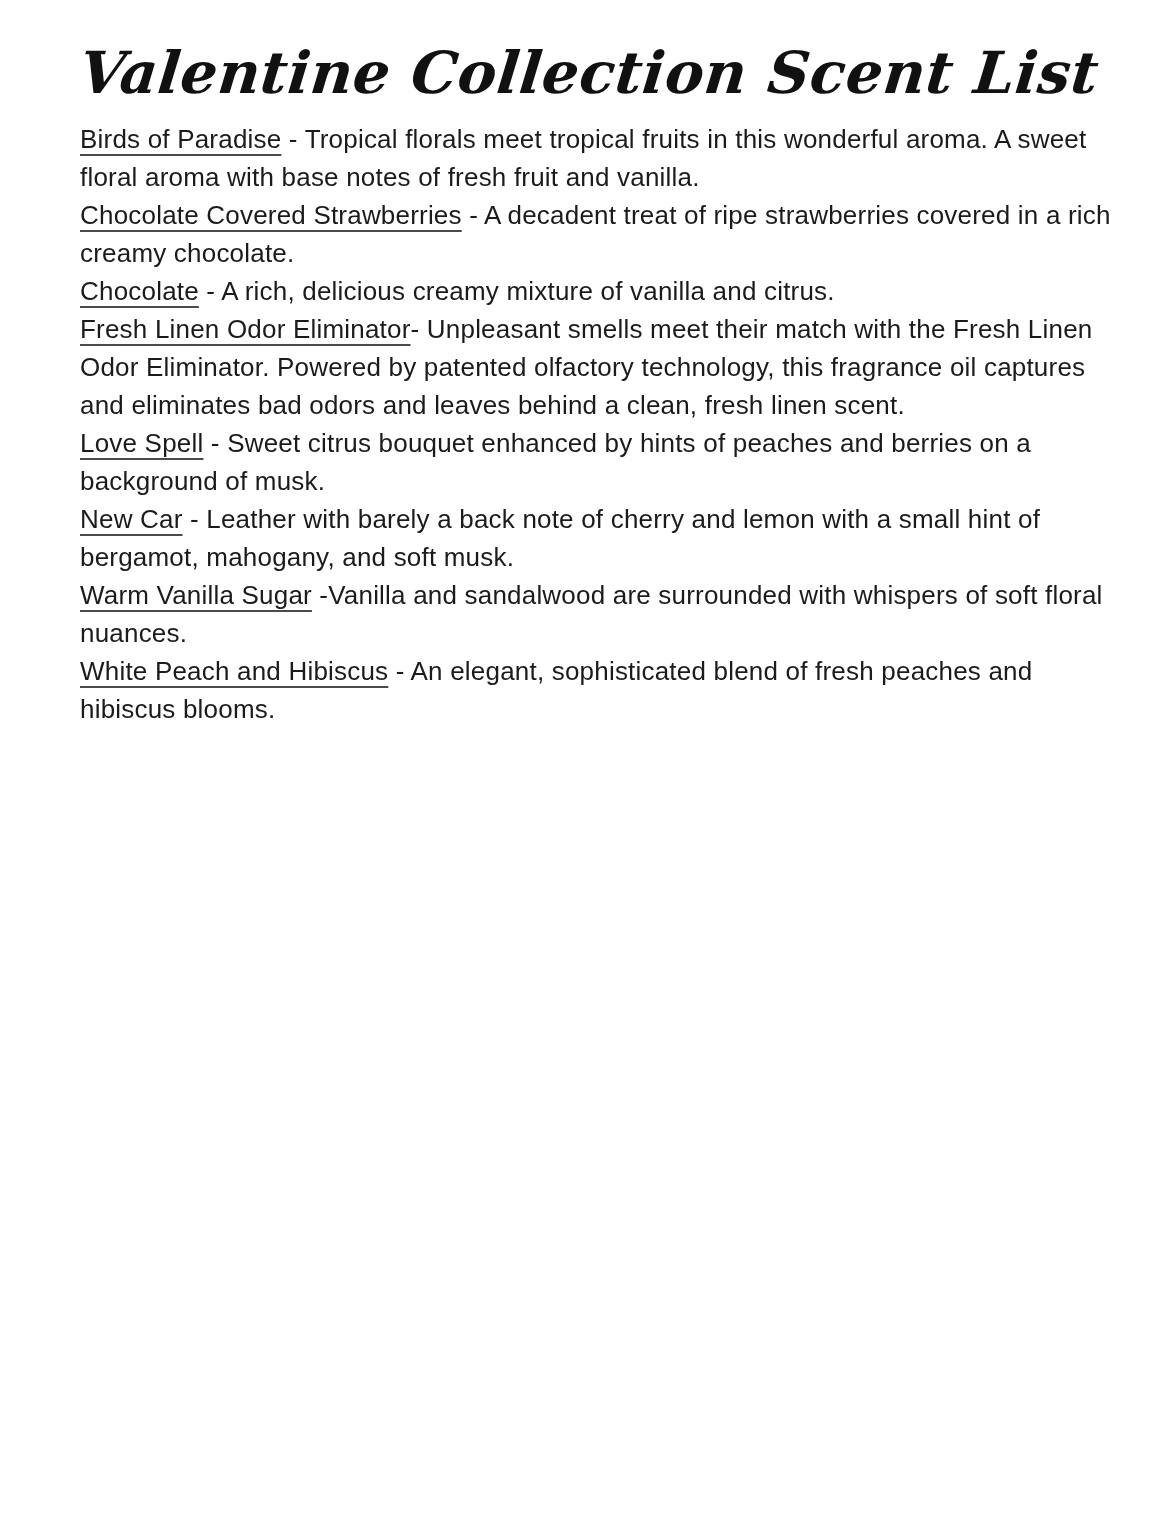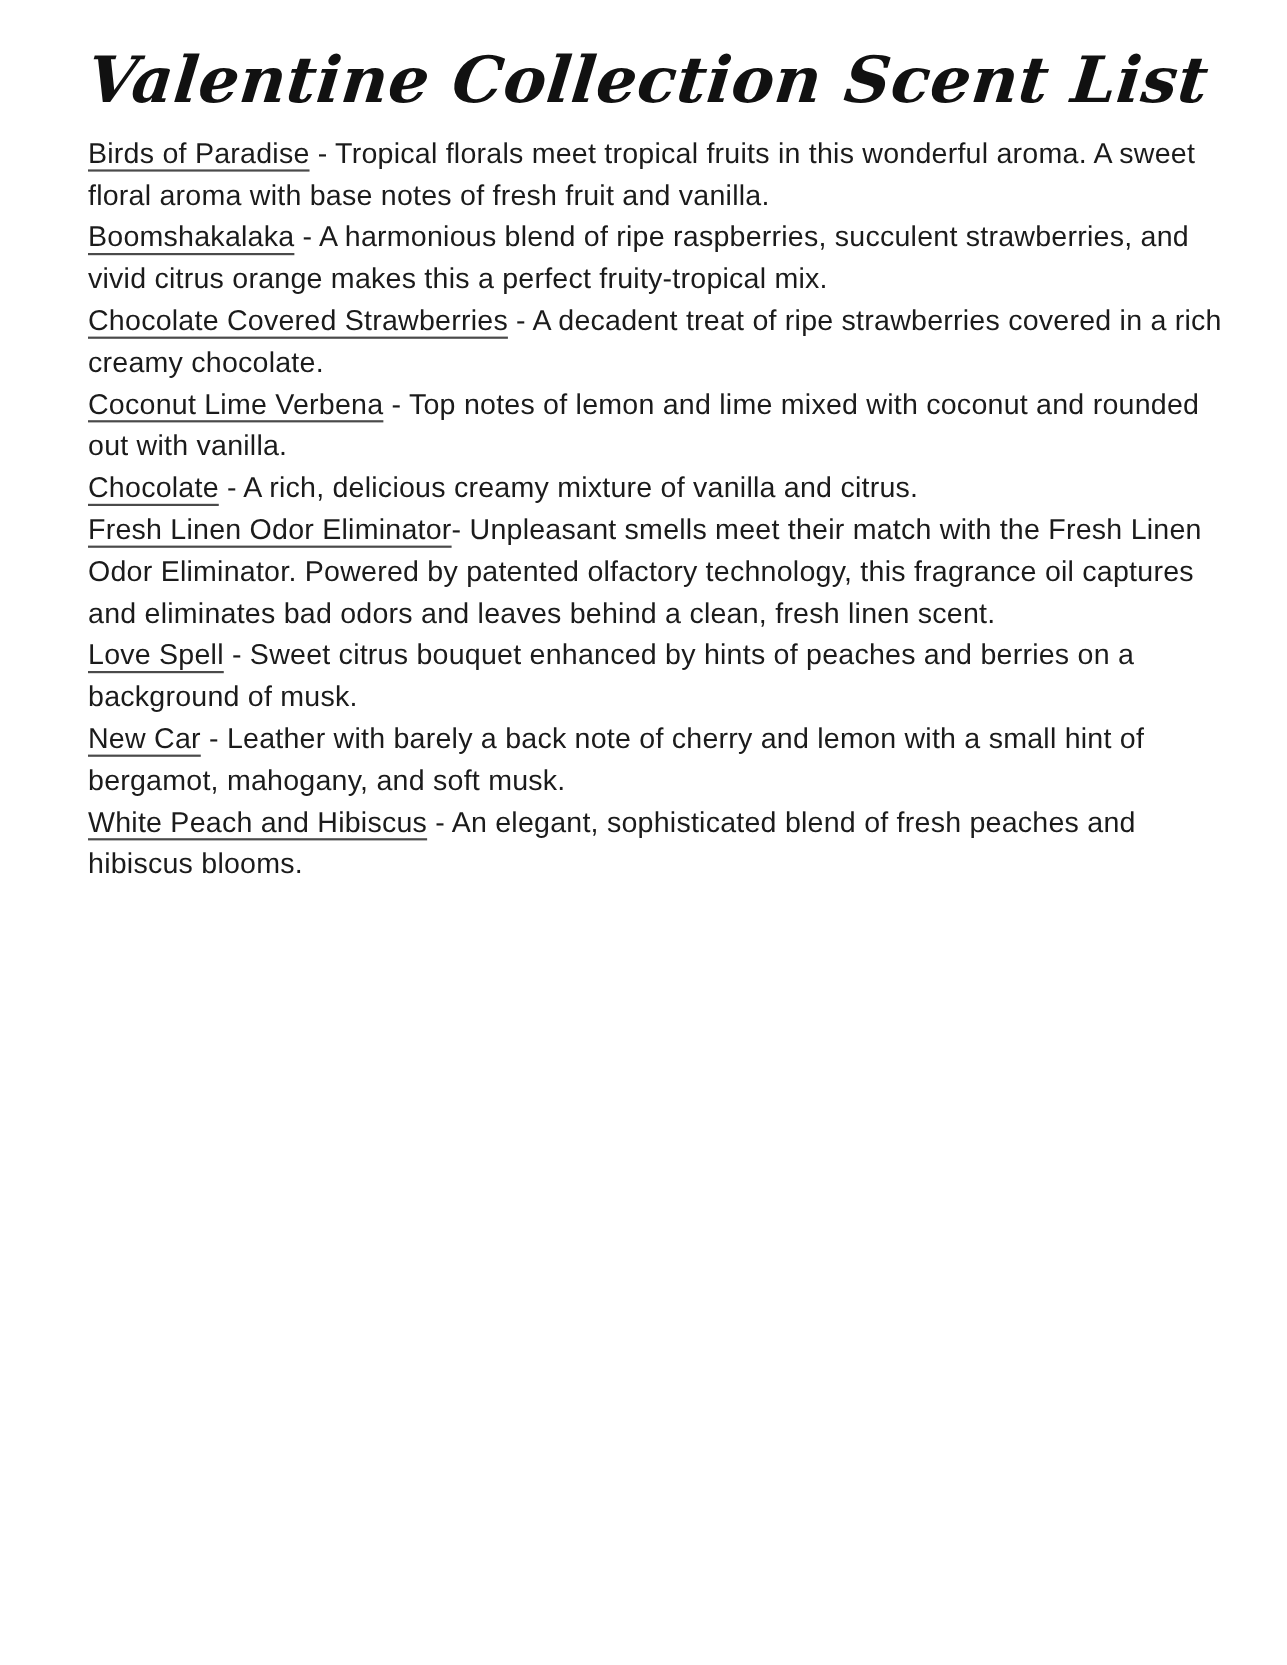--- a/index.html
+++ b/index.html
@@ -55,36 +55,35 @@
   }
 </style>
 </head>
 <body>
 
 <div class="page">
   <h1 class="title">Valentine Collection Scent List</h1>
   <div class="scent-list" id="scent-list">
   <p class="scent-row"><span class="scent-name">Birds of Paradise</span><span class="scent-sep"> - </span><span class="scent-desc">Tropical florals meet tropical fruits in this wonderful aroma. A sweet floral aroma with base notes of fresh fruit and vanilla.</span></p>
 
-  <p class="scent-row"><span class="scent-name">Boomshakalaka</span><span class="scent-sep"> - </span><span class="scent-desc">A harmonious blend of ripe raspberries, succulent strawberries, and vivid citrus orange makes this a perfect fruity-tropical mix.</span></p>
 
 
   <p class="scent-row"><span class="scent-name">Chocolate Covered Strawberries</span><span class="scent-sep"> - </span><span class="scent-desc">A decadent treat of ripe strawberries covered in a rich creamy chocolate.</span></p>
 
-  <p class="scent-row"><span class="scent-name">Coconut Lime Verbena</span><span class="scent-sep"> - </span><span class="scent-desc">Top notes of lemon and lime mixed with coconut and rounded out with vanilla.</span></p>
 
 
   <p class="scent-row"><span class="scent-name">Chocolate</span><span class="scent-sep"> - </span><span class="scent-desc">A rich, delicious creamy mixture of vanilla and citrus.</span></p>
 
   <p class="scent-row"><span class="scent-name">Fresh Linen Odor Eliminator</span><span class="scent-sep">- </span><span class="scent-desc">Unpleasant smells meet their match with the Fresh Linen Odor Eliminator. Powered by patented olfactory technology, this fragrance oil captures and eliminates bad odors and leaves behind a clean, fresh linen scent.</span></p>
 
   <p class="scent-row"><span class="scent-name">Love Spell</span><span class="scent-sep"> - </span><span class="scent-desc">Sweet citrus bouquet enhanced by hints of peaches and berries on a background of musk.</span></p>
 
 
 
   <p class="scent-row"><span class="scent-name">New Car</span><span class="scent-sep"> - </span><span class="scent-desc">Leather with barely a back note of cherry and lemon with a small hint of bergamot, mahogany, and soft musk.</span></p>
 
 
 
+  <p class="scent-row"><span class="scent-name">Warm Vanilla Sugar</span><span class="scent-sep"> -</span><span class="scent-desc">Vanilla and sandalwood are surrounded with whispers of soft floral nuances.</span></p>
 
   <p class="scent-row"><span class="scent-name">White Peach and Hibiscus</span><span class="scent-sep"> - </span><span class="scent-desc">An elegant, sophisticated blend of fresh peaches and hibiscus blooms.</span></p>
 </div>
 </div>
 
 </body></html>

